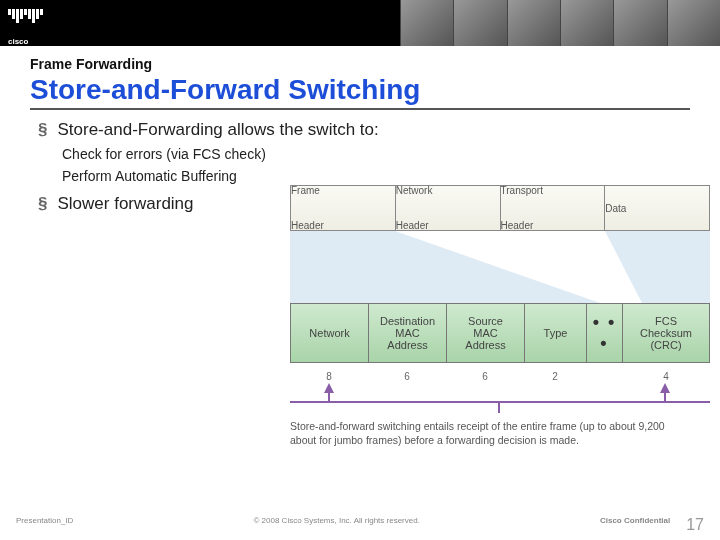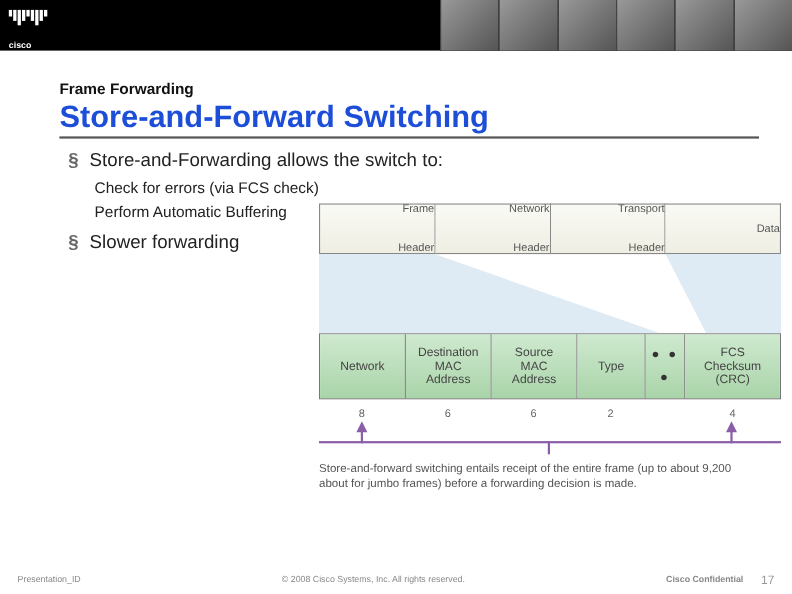--- a/index.html
+++ b/index.html
@@ -6,33 +6,33 @@
   body { width: 720px; height: 540px; font-family: Arial, sans-serif; background: #fff; position: relative; overflow: hidden; }
 
   .top-bar { width: 720px; height: 46px; background: #000; position: relative; display: flex; }
   .logo-box { width: 80px; height: 46px; display: flex; flex-direction: column; justify-content: flex-end; padding-left: 8px; gap: 13px; }
   .logo-bars { display: flex; gap: 1px; margin-bottom: 1px; }
   .lb { width: 3px; background: #fff; }
   .logo-text { color: #fff; font-size: 8px; font-weight: bold; }
   .banner-photos { flex: 1; height: 46px; display: flex; background: #222; margin-left: 320px; }
   .photo { flex: 1; border-left: 1px solid #444; background: linear-gradient(135deg,#999,#555); }
 
-  .content { padding: 26px 30px 0 30px; margin-left: 24px; }
+  .content { padding: 10px 30px 0 30px; }
   .kicker { font-size: 14px; font-weight: bold; color: #111; margin-bottom: 2px; }
   .title { font-size: 28px; font-weight: bold; color: #1d4ed8; border-bottom: 2px solid #555; padding-bottom: 2px; margin-bottom: 10px; }
 
   ul.bullets { list-style: none; }
   ul.bullets > li { font-size: 17px; color: #222; margin: 8px 0 6px 8px; }
   ul.bullets > li::before { content: "§"; color: #666; font-weight: bold; margin-right: 10px; }
   ul.sub { list-style: none; margin: 4px 0 10px 32px; }
   ul.sub > li { font-size: 14px; color: #222; margin: 6px 0; }
 
   .diagram { position: absolute; left: 290px; top: 185px; width: 420px; }
   .layers { display: flex; align-items: center; height: 46px; }
-  .layer { position: relative; flex: 1; height: 46px; border: 1px solid #888; background: linear-gradient(#fafaf5,#efeee3); display: flex; flex-direction: column; align-items: flex-end; justify-content: center; font-size: 10px; color: #555; gap: 24px; }
+  .layer { position: relative; flex: 1; height: 46px; border: 1px solid #888; background: linear-gradient(#fafaf5,#efeee3); display: flex; flex-direction: column; align-items: flex-start; justify-content: center; font-size: 10px; color: #555; gap: 24px; }
   .layer + .layer { border-left: none; }
   .fan-wrap { display:flex; height: 72px; width: 100%; position: relative; }
   .tri { position:absolute; top:0; left:0; width:100%; height:100%; }
 
   .frame-row { display: flex; height: 60px; border: 1px solid #777; }
   .cell { display:flex; align-items:center; justify-content:center; text-align:center; font-size:11px; color:#444; border-right:1px solid #777; background: linear-gradient(#cfe9cf,#a9d4a9); flex-direction: column; padding: 0 2px; }
   .cell:last-child { border-right: none; }
   .dots { width: 36px; font-size: 18px; font-weight:bold; letter-spacing:2px; color:#333; }
 
   .bytes-row { display:flex; align-items:center; height:18px; margin-top:4px; }
@@ -42,21 +42,21 @@
   .hline { position:absolute; left:0; right:0; top:14px; height:2px; background:#8a5da8; }
   .arrow-up { position:absolute; top:-4px; width:0; height:0; border-left:5px solid transparent; border-right:5px solid transparent; border-bottom:10px solid #8a5da8; }
   .vstub { position:absolute; top:4px; width:2px; height:12px; background:#8a5da8; }
 
   .caption { font-size:10.5px; color:#555; margin-top:6px; line-height:1.35; }
 
   .footer { position:absolute; bottom:6px; left:0; width:720px; display:flex; align-items:flex-start; font-size:8px; color:#888; padding: 0 16px; }
   .footer .pid { flex:0 0 auto; }
   .footer .copy { flex:1; text-align:center; }
   .footer .conf { flex:0 0 auto; margin-right: 16px; font-weight: bold; }
-  .footer .pg { flex:0 0 auto; font-size: 11px; color:#999; }
+  .footer .pg { flex:0 0 auto; font-size: 16px; color:#999; }
 </style>
 </head>
 <body>
 
 <div class="top-bar">
   <div class="logo-box">
     <div class="logo-bars">
       <div class="lb" style="height:6px"></div>
         <div class="lb" style="height:10px"></div>
       <div class="lb" style="height:14px"></div>

